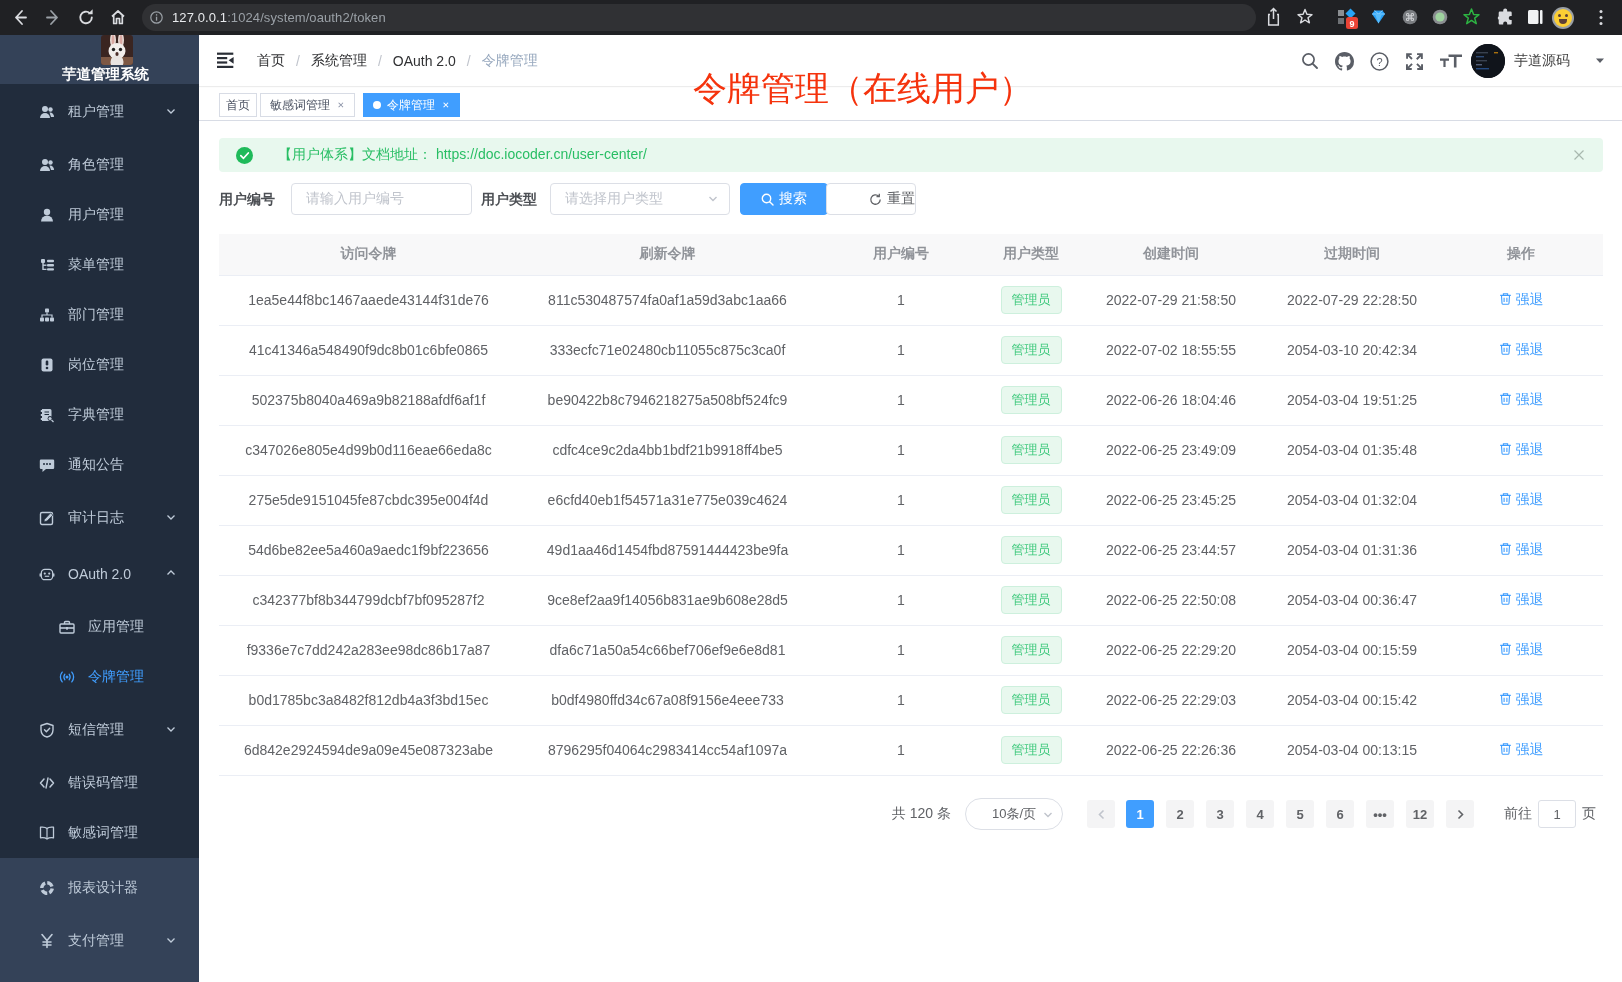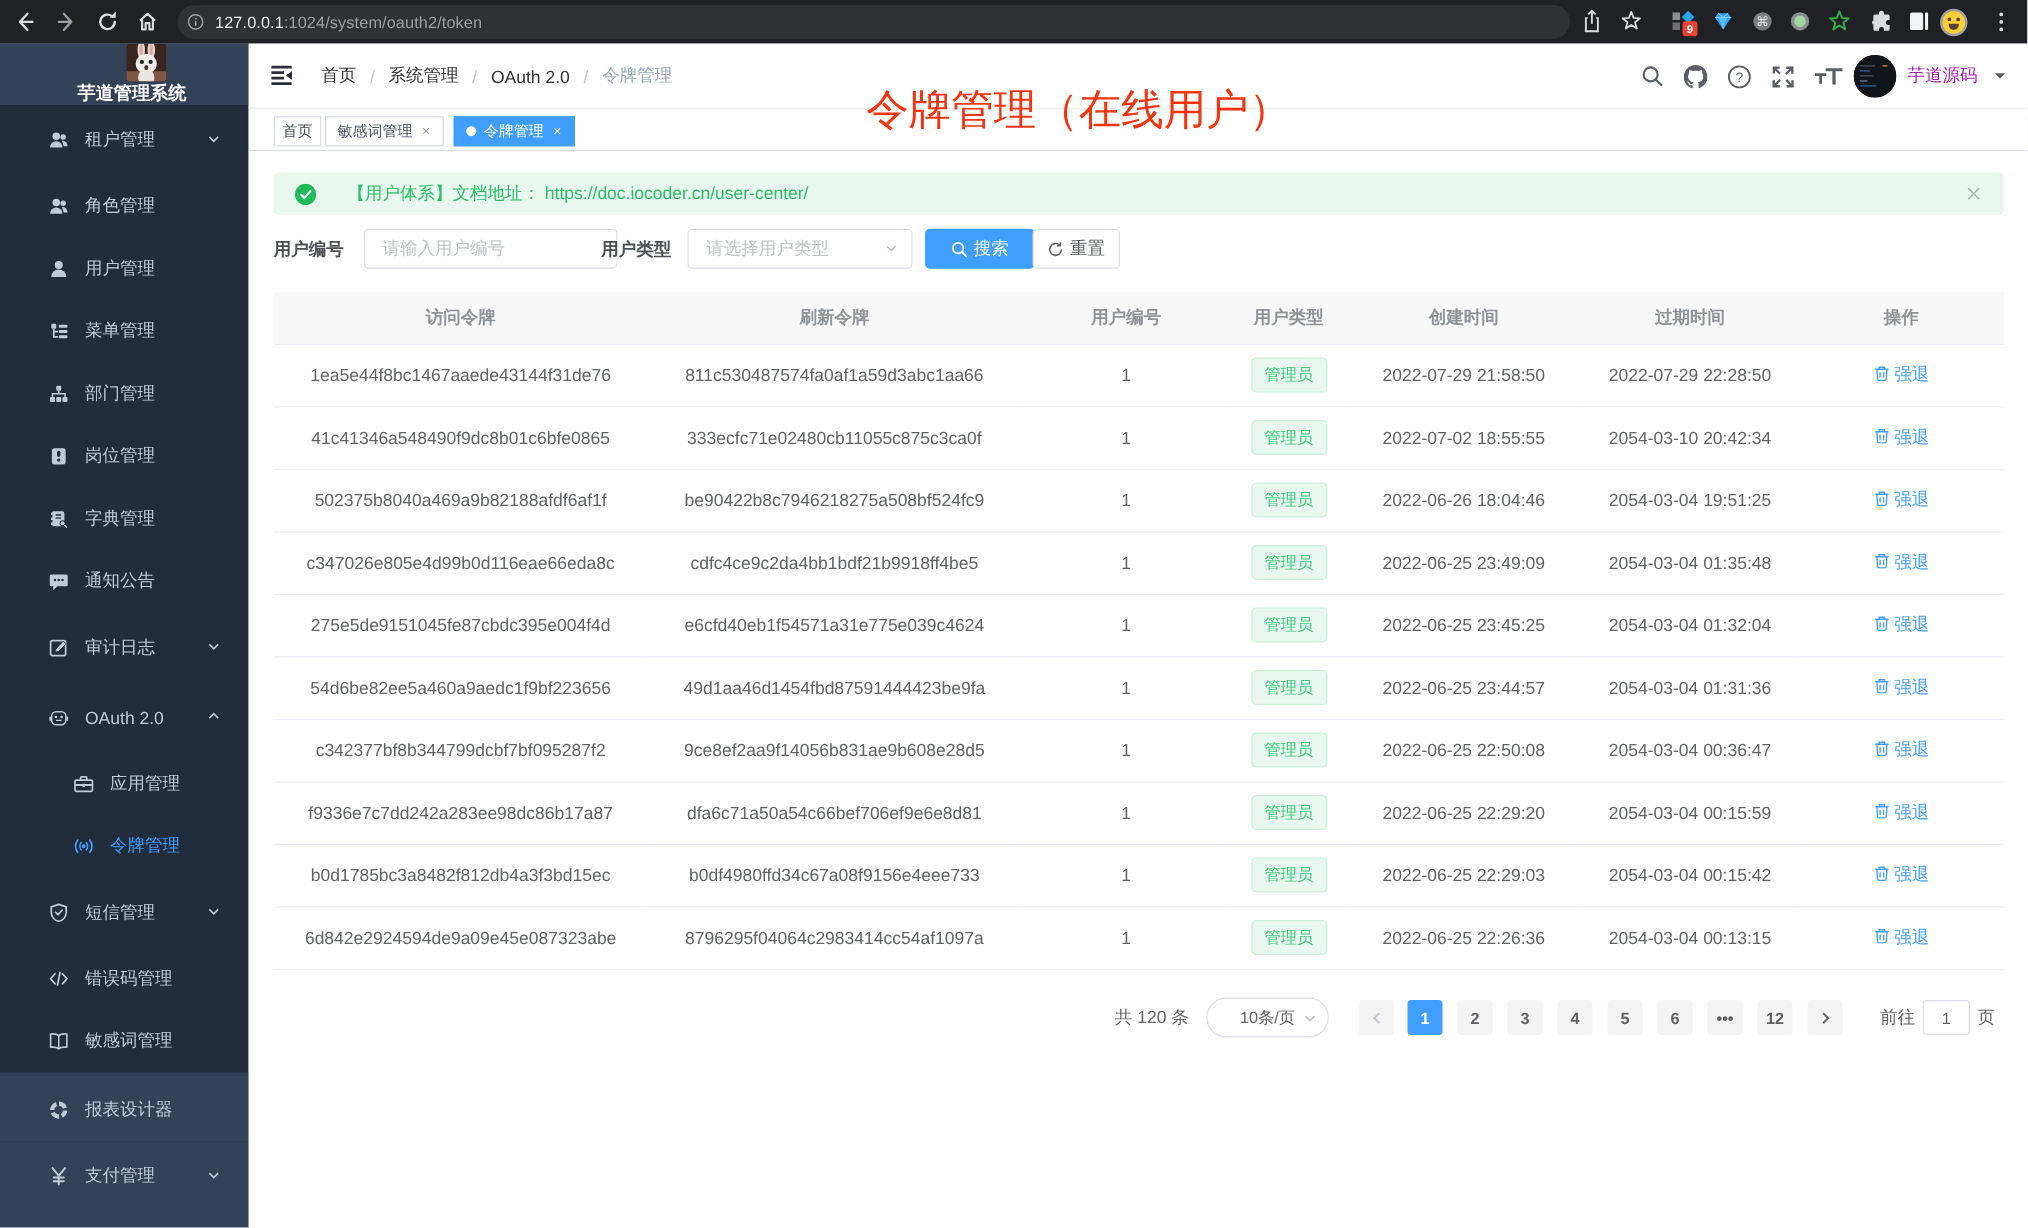--- a/index.html
+++ b/index.html
@@ -36,21 +36,21 @@
 
 
 #navbar { position:absolute; left:0; top:0; width:1423px; height:52px; background:#fff; border-bottom:1px solid #ededed; }
 #hamb { position:absolute; left:18px; top:17px; }
 #crumbs { position:absolute; left:58px; top:0; height:52px; display:flex; align-items:center; font-size:14px; color:#303133; }
 #crumbs .sep { color:#c0c4cc; margin:0 11px; }
 #crumbs .last { color:#97a8be; }
 #nav-right { position:absolute; right:16px; top:0; height:52px; display:flex; align-items:center; }
 #nav-right .nico { margin:0 8px; display:flex; align-items:center; }
 #nav-right .uavatar { width:34px; height:34px; border-radius:50%; background:#0d1117; margin:0 9px 0 8px; position:relative; overflow:hidden; }
-#nav-right .uname { font-size:14px; color:#a21caf; margin-right:12px; }
+#nav-right .uname { font-size:14px; color:#404040; margin-right:24px; }
 
 
 #tags { position:absolute; left:0; top:53px; width:1423px; height:33px; background:#fff; border-bottom:1px solid #d8dce5; box-shadow:0 1px 3px 0 rgba(0,0,0,.08); }
 .tag { position:absolute; top:5px; height:24px; line-height:23px; border:1px solid #d8dce5; background:#fff; color:#495060; font-size:12px; padding:0 9px; display:inline-flex; align-items:center; }
 .tag .x { margin-left:7px; color:#8d95a9; font-size:9px; transform:scale(.95); }
 .tag.on { background:#409eff; border-color:#409eff; color:#fff; }
 .tag.on .dot { width:8px; height:8px; border-radius:50%; background:#fff; margin-right:6px; display:inline-block; }
 .tag.on .x { color:#fff; }
 
 
@@ -457,35 +457,35 @@
           <circle cx="8.5" cy="8.5" r="8.5" fill="#1fba5a"></circle>
           <path d="M4.8 8.7 L7.5 11.3 L12.3 6" stroke="#fff" stroke-width="1.7" fill="none" stroke-linecap="round" stroke-linejoin="round"></path>
         </svg>
       <span class="atx">【用户体系】文档地址：&nbsp;https://doc.iocoder.cn/user-center/</span>
       <svg class="aclose" width="12" height="12" viewBox="0 0 12 12">
           <path d="M1.5 1.5 L10.5 10.5 M10.5 1.5 L1.5 10.5" stroke="#a8b8ae" stroke-width="1.2"></path>
         </svg>
     </div>
     <div id="form">
       <span class="lbl" style="left:0">用户编号</span>
-      <div class="inputbox" style="left:72px; width:203px;">
+      <div class="inputbox" style="left:72px; width:181px;">
           <span style="margin-left:14px;">请输入用户编号</span>
         </div>
       <span class="lbl" style="left:262px">用户类型</span>
       <div class="inputbox" style="left:331px; width:180px;">
           <span style="margin-left:14px;">请选择用户类型</span>
           <svg style="position:absolute;right:10px;" width="12" height="12" viewBox="0 0 12 12">
             <path d="M2.5 4 L6 7.5 L9.5 4" stroke="#c0c4cc" stroke-width="1.4" fill="none"></path>
           </svg>
         </div>
       <div class="btn blue" style="left:521px; width:88px;"><svg width="13" height="13" viewBox="0 0 13 13" style="margin-right:5px">
             <circle cx="5.5" cy="5.5" r="4.2" stroke="#fff" stroke-width="1.4" fill="none"></circle>
             <path d="M8.7 8.7 L12 12" stroke="#fff" stroke-width="1.4" stroke-linecap="round"></path>
           </svg>搜索</div>
-      <div class="btn plain" style="left:607px; width:70px;"><svg width="13" height="13" viewBox="0 0 13 13" style="margin-right:5px">
+      <div class="btn plain" style="left:607px; width:90px;justify-content:flex-end;"><svg width="13" height="13" viewBox="0 0 13 13" style="margin-right:5px">
             <path d="M11.2 6.5 a4.7 4.7 0 1 1 -1.4 -3.3 M10.3 0.8 L10.3 3.6 L7.5 3.6" stroke="#606266" stroke-width="1.3" fill="none"></path>
           </svg>重置</div>
     </div>
     <table id="tbl">
       <colgroup>
           <col style="width:299px">
           <col style="width:299px">
           <col style="width:168px">
           <col style="width:92px">
           <col style="width:188px">

